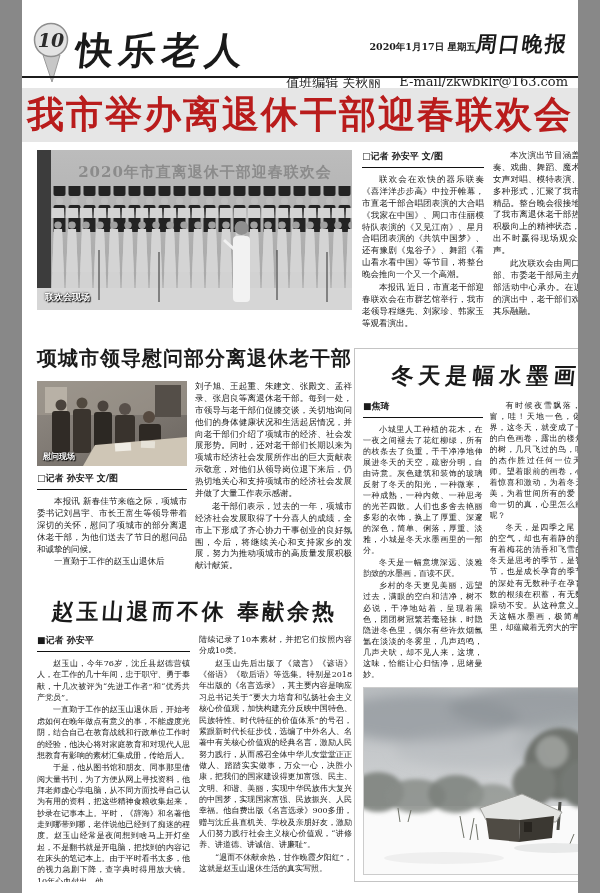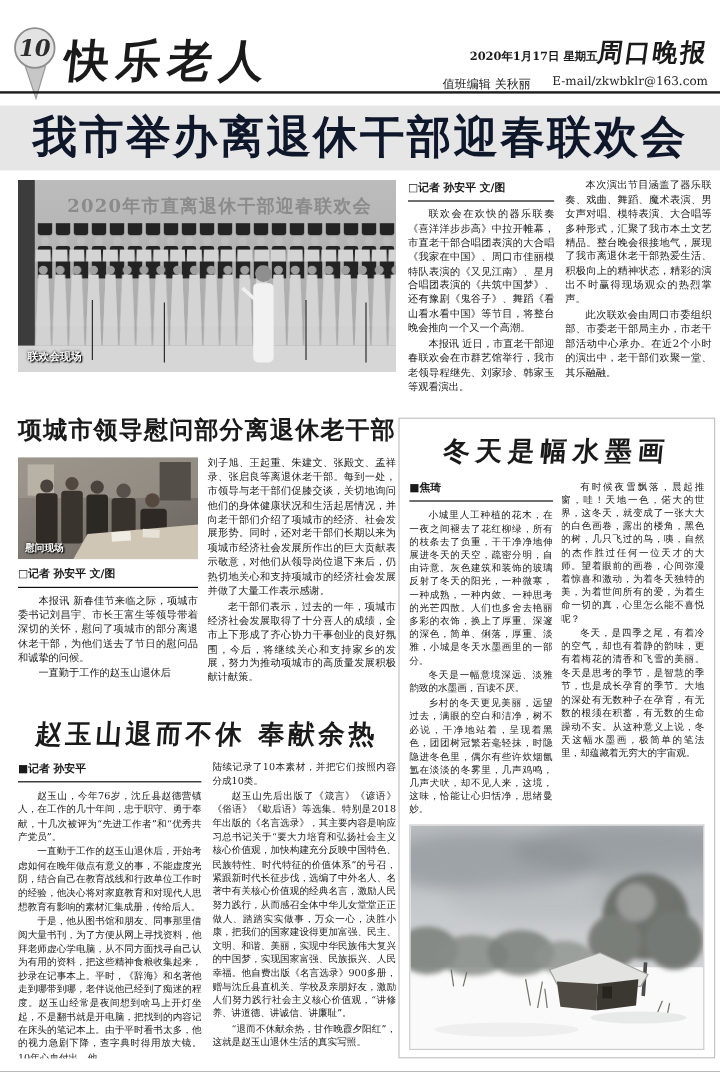--- a/index.html
+++ b/index.html
@@ -1,32 +1,32 @@
 <!DOCTYPE html>
 <html><head>
 <meta charset="utf-8">
 <style>
   html,body{margin:0;padding:0;background:#888;}
-  #page{position:relative;width:600px;height:893px;background:#fff;margin:0 auto;overflow:hidden;
+  #page{position:relative;width:556px;height:893px;background:#fff;margin:0 auto;overflow:hidden;
         font-family:"DejaVu Serif",serif;color:#1a1a1a;}
   
   #page-pin{position:absolute;left:8px;top:22px;width:44px;height:62px;}
   #masthead{position:absolute;left:54px;top:26px;font-size:37px;font-weight:bold;
             letter-spacing:6px;transform:skewX(-6deg);font-family:"DejaVu Serif",serif;}
   #hdr-right{position:absolute;right:10px;top:30px;text-align:right;}
   #hdr-line1{display:flex;align-items:flex-end;justify-content:flex-end;gap:0;}
   #hdr-date{font-size:9.5px;font-weight:bold;padding-bottom:4px;}
   #paper-name{font-size:21px;font-weight:bold;transform:skewX(-8deg);letter-spacing:2px;}
-  #hdr-line2{font-size:10px;margin-top:5px;display:flex;gap:18px;justify-content:space-between;color:#222;}
+  #hdr-line2{font-size:13px;margin-top:16px;display:flex;gap:18px;justify-content:space-between;color:#222;}
   #hdr-rule{position:absolute;left:0;right:0;top:76px;height:2px;background:#1c1c1c;}
   
   #headline-band{position:absolute;left:0;right:0;top:88px;height:54px;background:#e6e6e6;
                  display:flex;align-items:center;justify-content:center;}
   #headline{font-family:"Liberation Sans",sans-serif;font-size:37px;font-weight:900;
-            letter-spacing:2px;color:#0f172a;}
+            letter-spacing:2px;color:#b91c1c;}
   
   .byline{font-size:9px;font-weight:bold;border-bottom:1.5px solid #111;
           padding-bottom:4px;margin-bottom:6px;}
   p.body{font-size:8.5px;line-height:1.4;text-align:justify;text-indent:2em;margin:0 0 1px 0;}
   p.cont{text-indent:0;}
   .colbox{overflow:hidden;}
   
   #main-photo{position:absolute;left:15px;top:150px;width:315px;height:160px;}
   #main-photo-caption{position:absolute;left:8px;bottom:6px;font-size:9px;font-weight:bold;color:#fff;
        text-shadow:0 0 2px #000,1px 1px 1px #000;}

